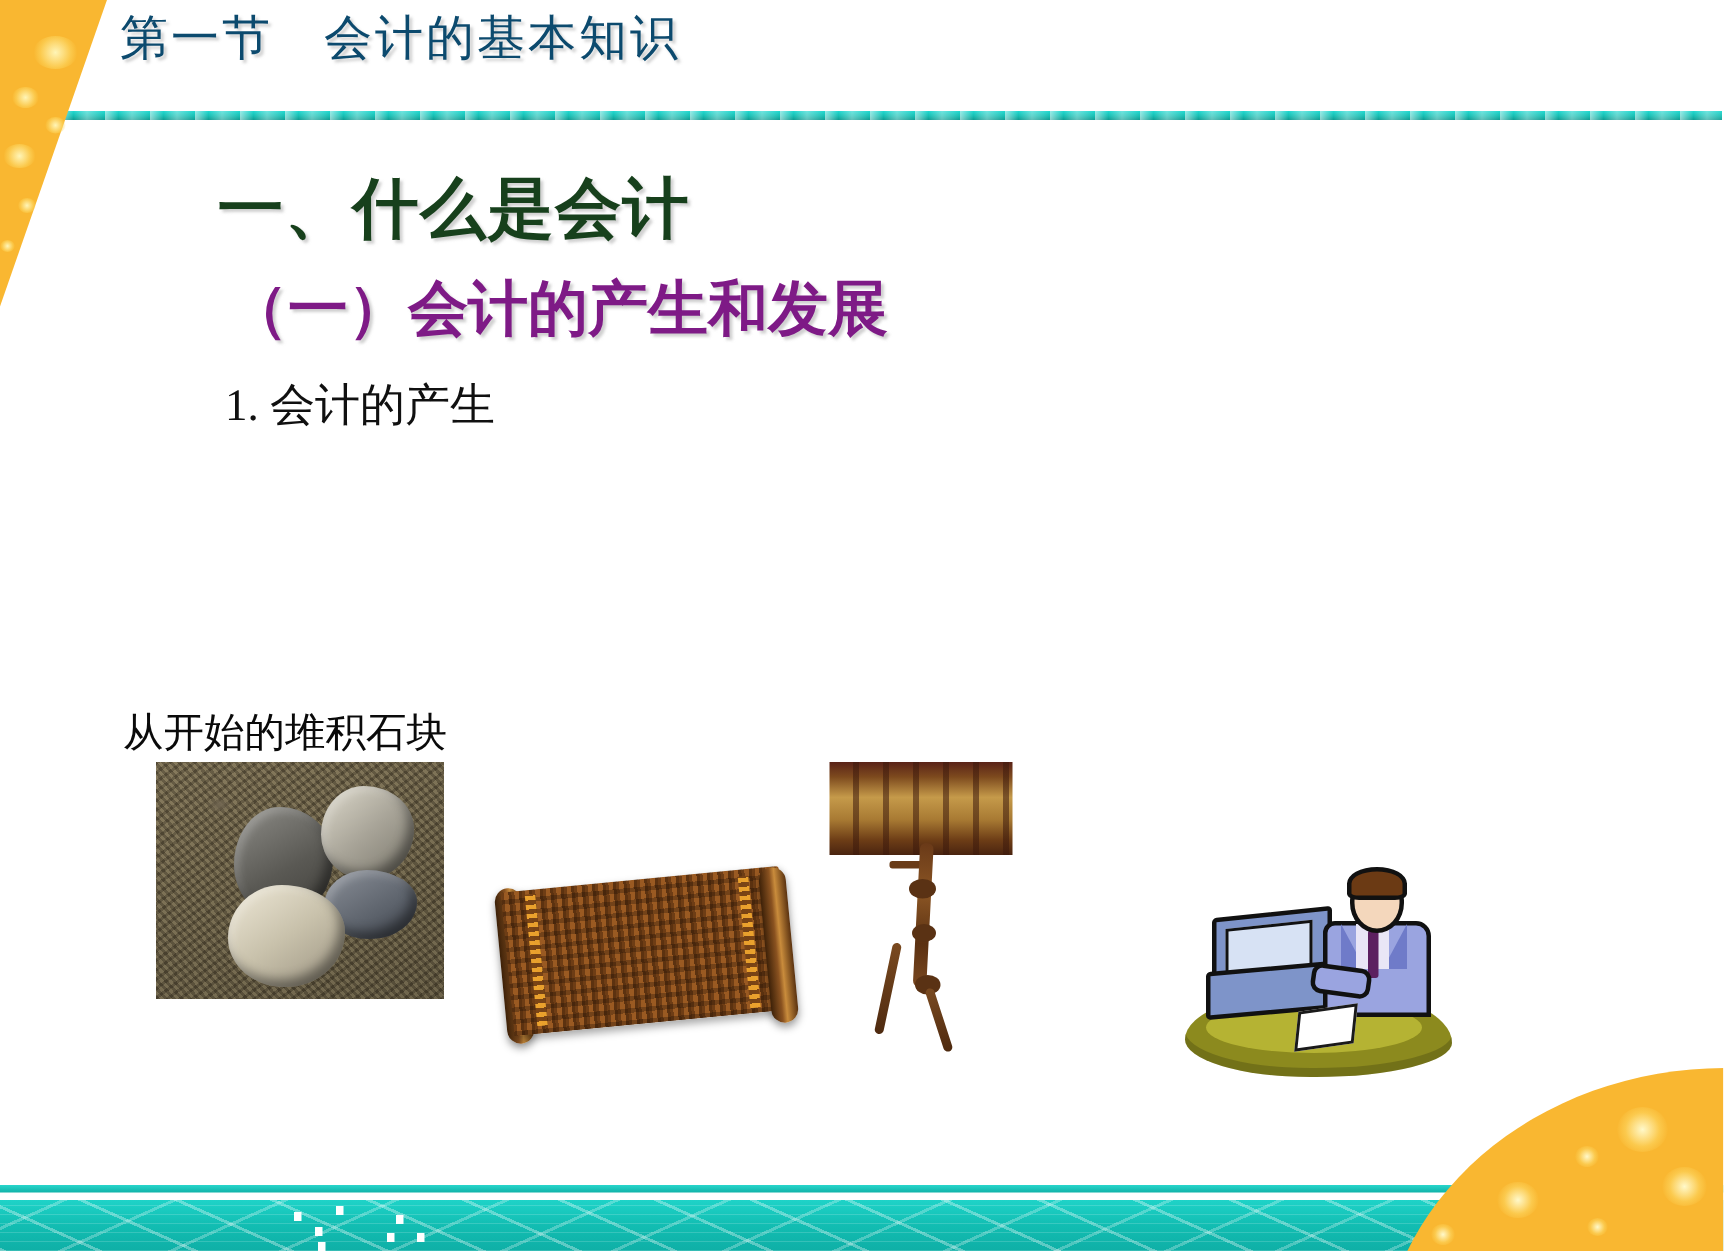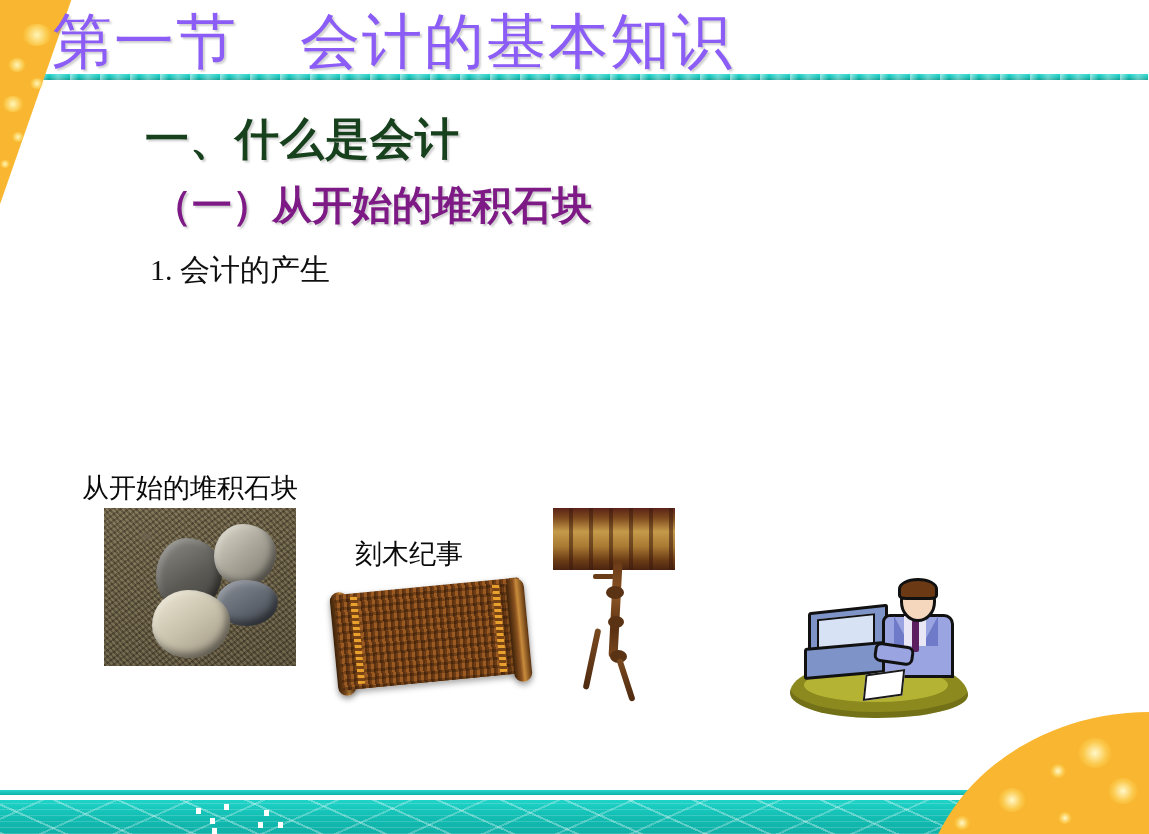--- a/index.html
+++ b/index.html
@@ -38,26 +38,26 @@
   }
   .corner-wedge .bub {
     position: absolute;
     border-radius: 50%;
     background: radial-gradient(circle, rgba(255,248,190,0.95) 0%, rgba(253,216,98,0.55) 55%, rgba(249,183,49,0) 78%);
   }
 
   
   .slide-title {
     position: absolute;
-    left: 52px;
+    left: 80px;
     top: 6px;
-    font-size: 60px;
+    font-size: 32px;
     line-height: 1.2;
     letter-spacing: 2px;
-    color: #8b5cf6;
+    color: #0c4a6e;
     white-space: pre;
     text-shadow: 2px 2px 2px rgba(150,150,150,0.45);
     z-index: 4;
   }
 
   .title-rule {
     position: absolute;
     left: 40px;
     top: 74px;
     width: 1108px;
@@ -497,26 +497,25 @@
     <div class="bub" style="left:30px;top:78px;width:14px;height:11px;"></div>
     <div class="bub" style="left:2px;top:96px;width:22px;height:16px;"></div>
     <div class="bub" style="left:12px;top:132px;width:12px;height:10px;"></div>
     <div class="bub" style="left:0px;top:160px;width:10px;height:8px;"></div>
   </div>
 
   <div class="slide-title">第一节　会计的基本知识</div>
   <div class="title-rule"></div>
 
   <div class="h-green">一、什么是会计</div>
-  <div class="h-purple">（一）从开始的堆积石块</div>
+  <div class="h-purple">（一）会计的产生和发展</div>
   <div class="b-sub">1. 会计的产生</div>
 
 
   <div class="pic-label lbl-stones">从开始的堆积石块</div>
-  <div class="pic-label lbl-wood">刻木纪事</div>
 
   <div class="pic-stones">
     <div class="rock rock-a"></div>
     <div class="rock rock-b"></div>
     <div class="rock rock-c"></div>
     <div class="rock rock-d"></div>
   </div>
 
   <div class="pic-scroll">
     <div class="roll-l"></div>

